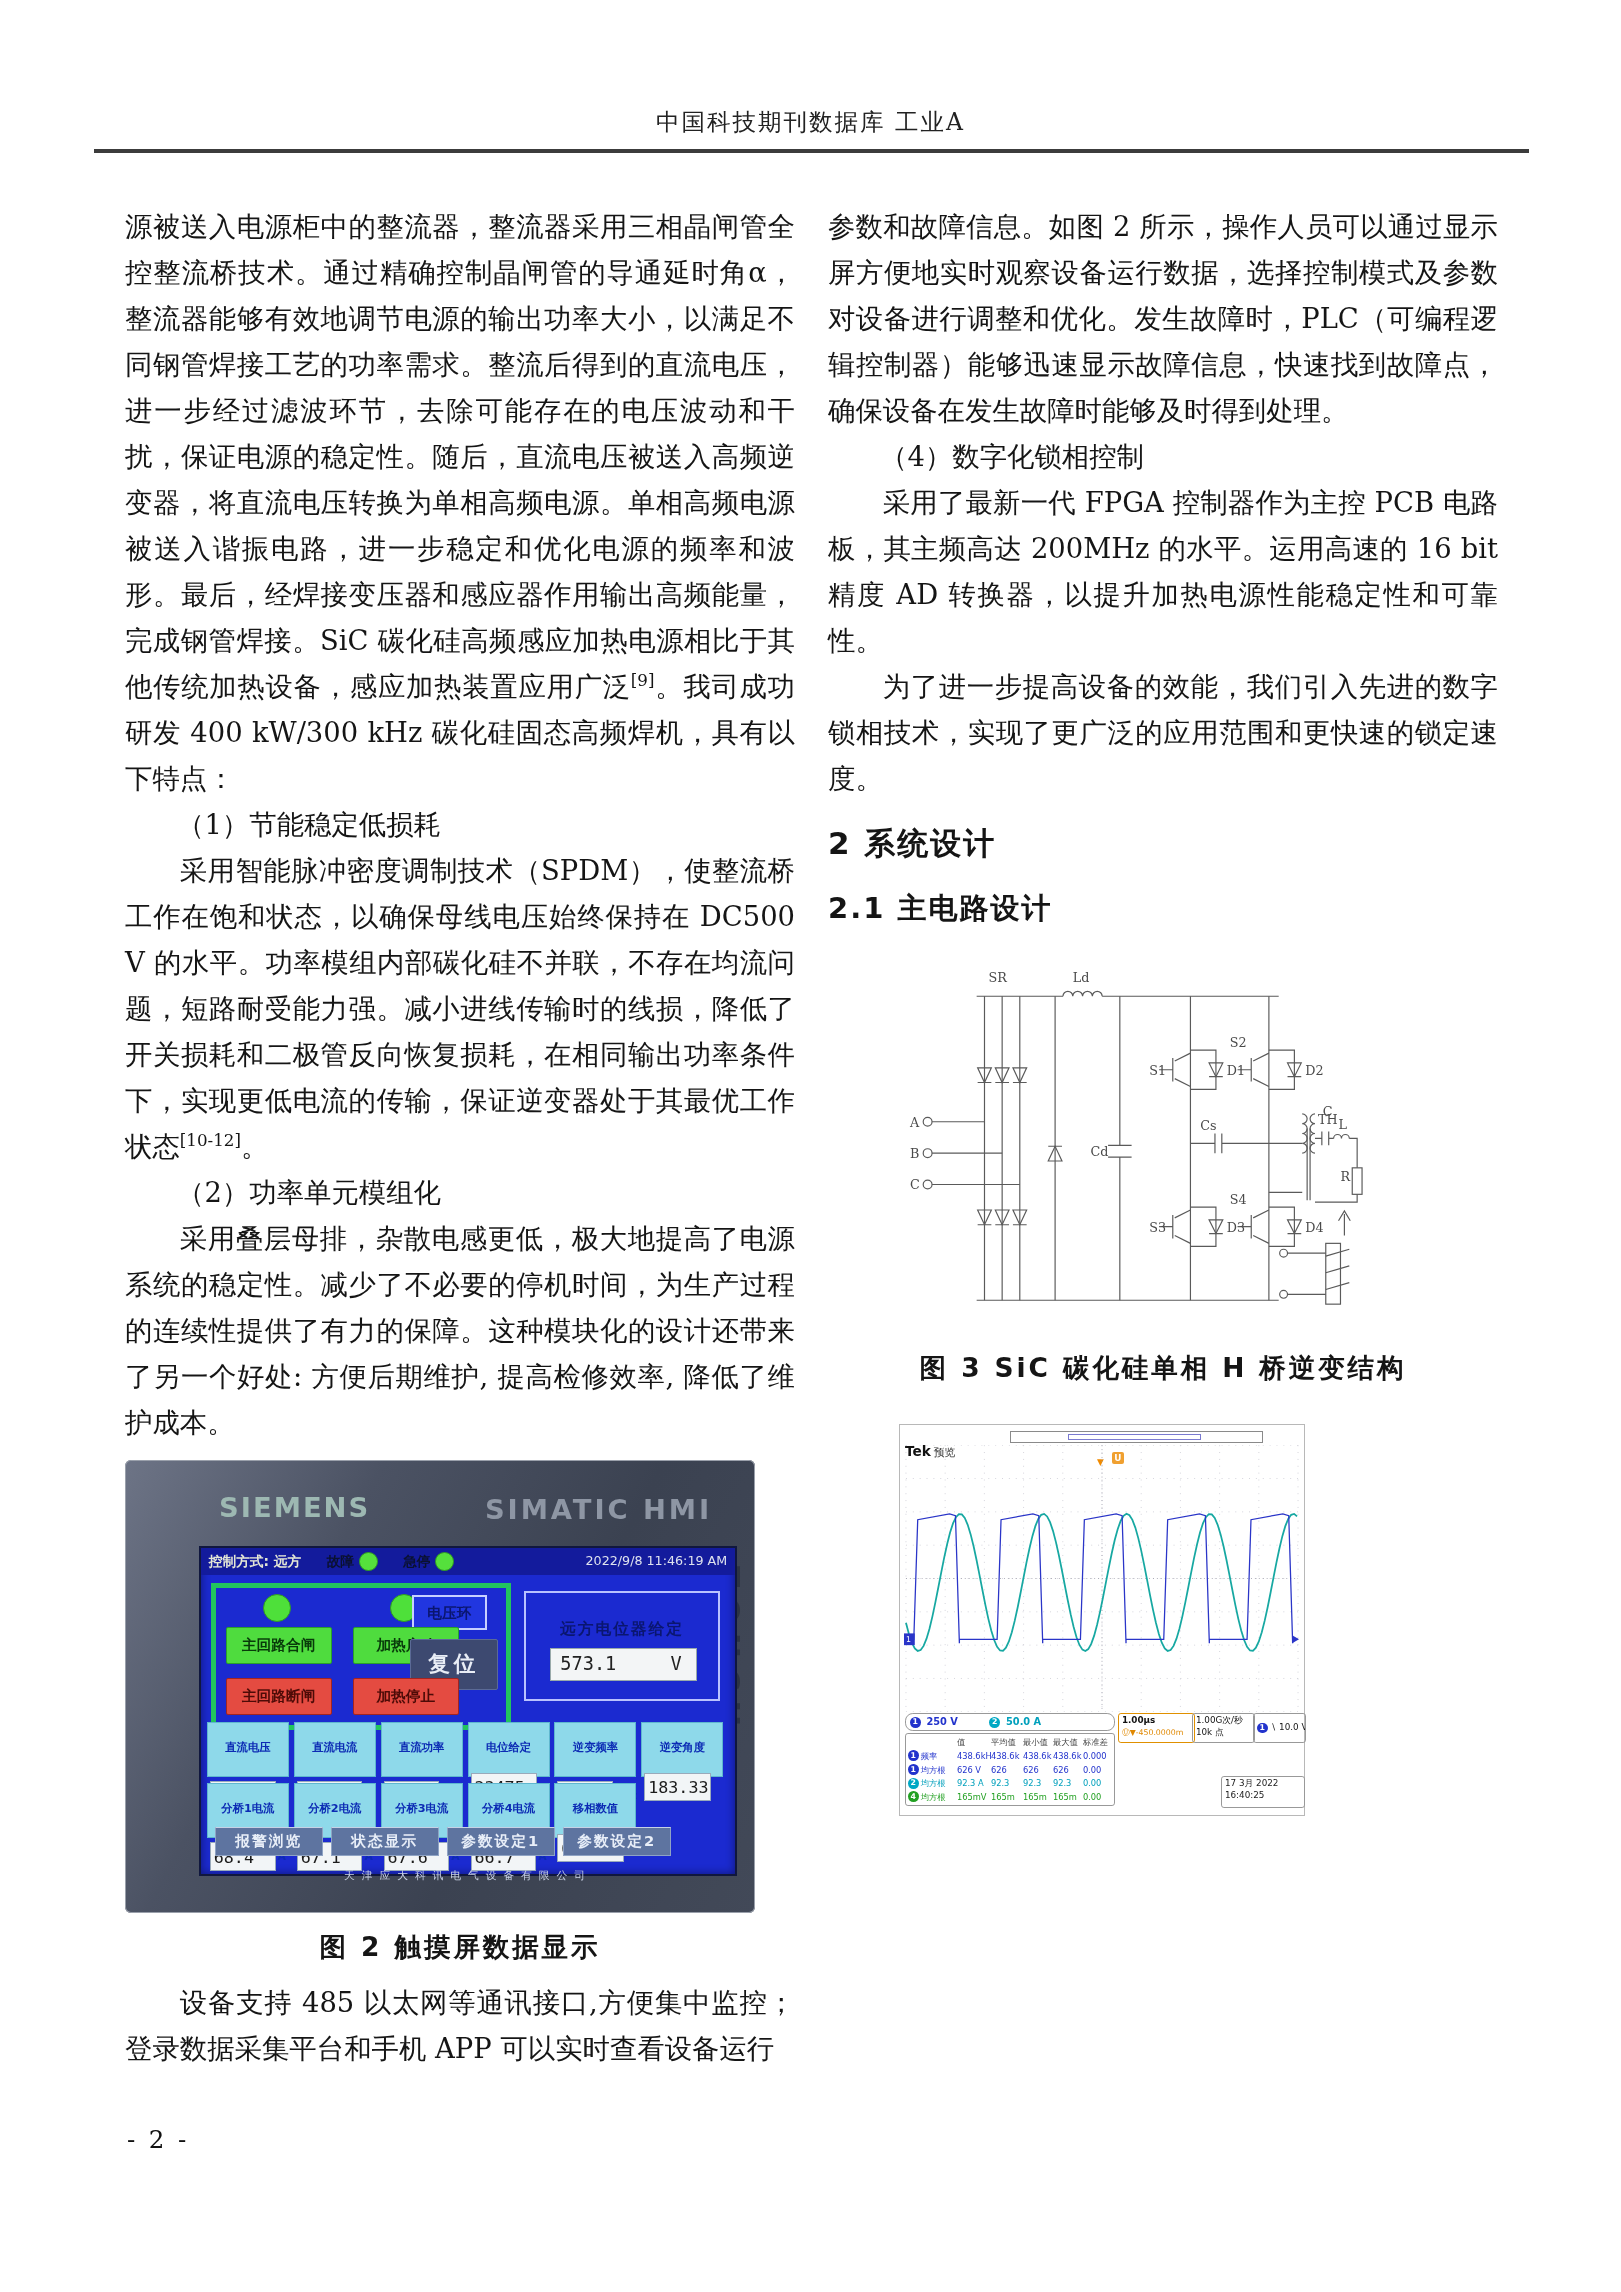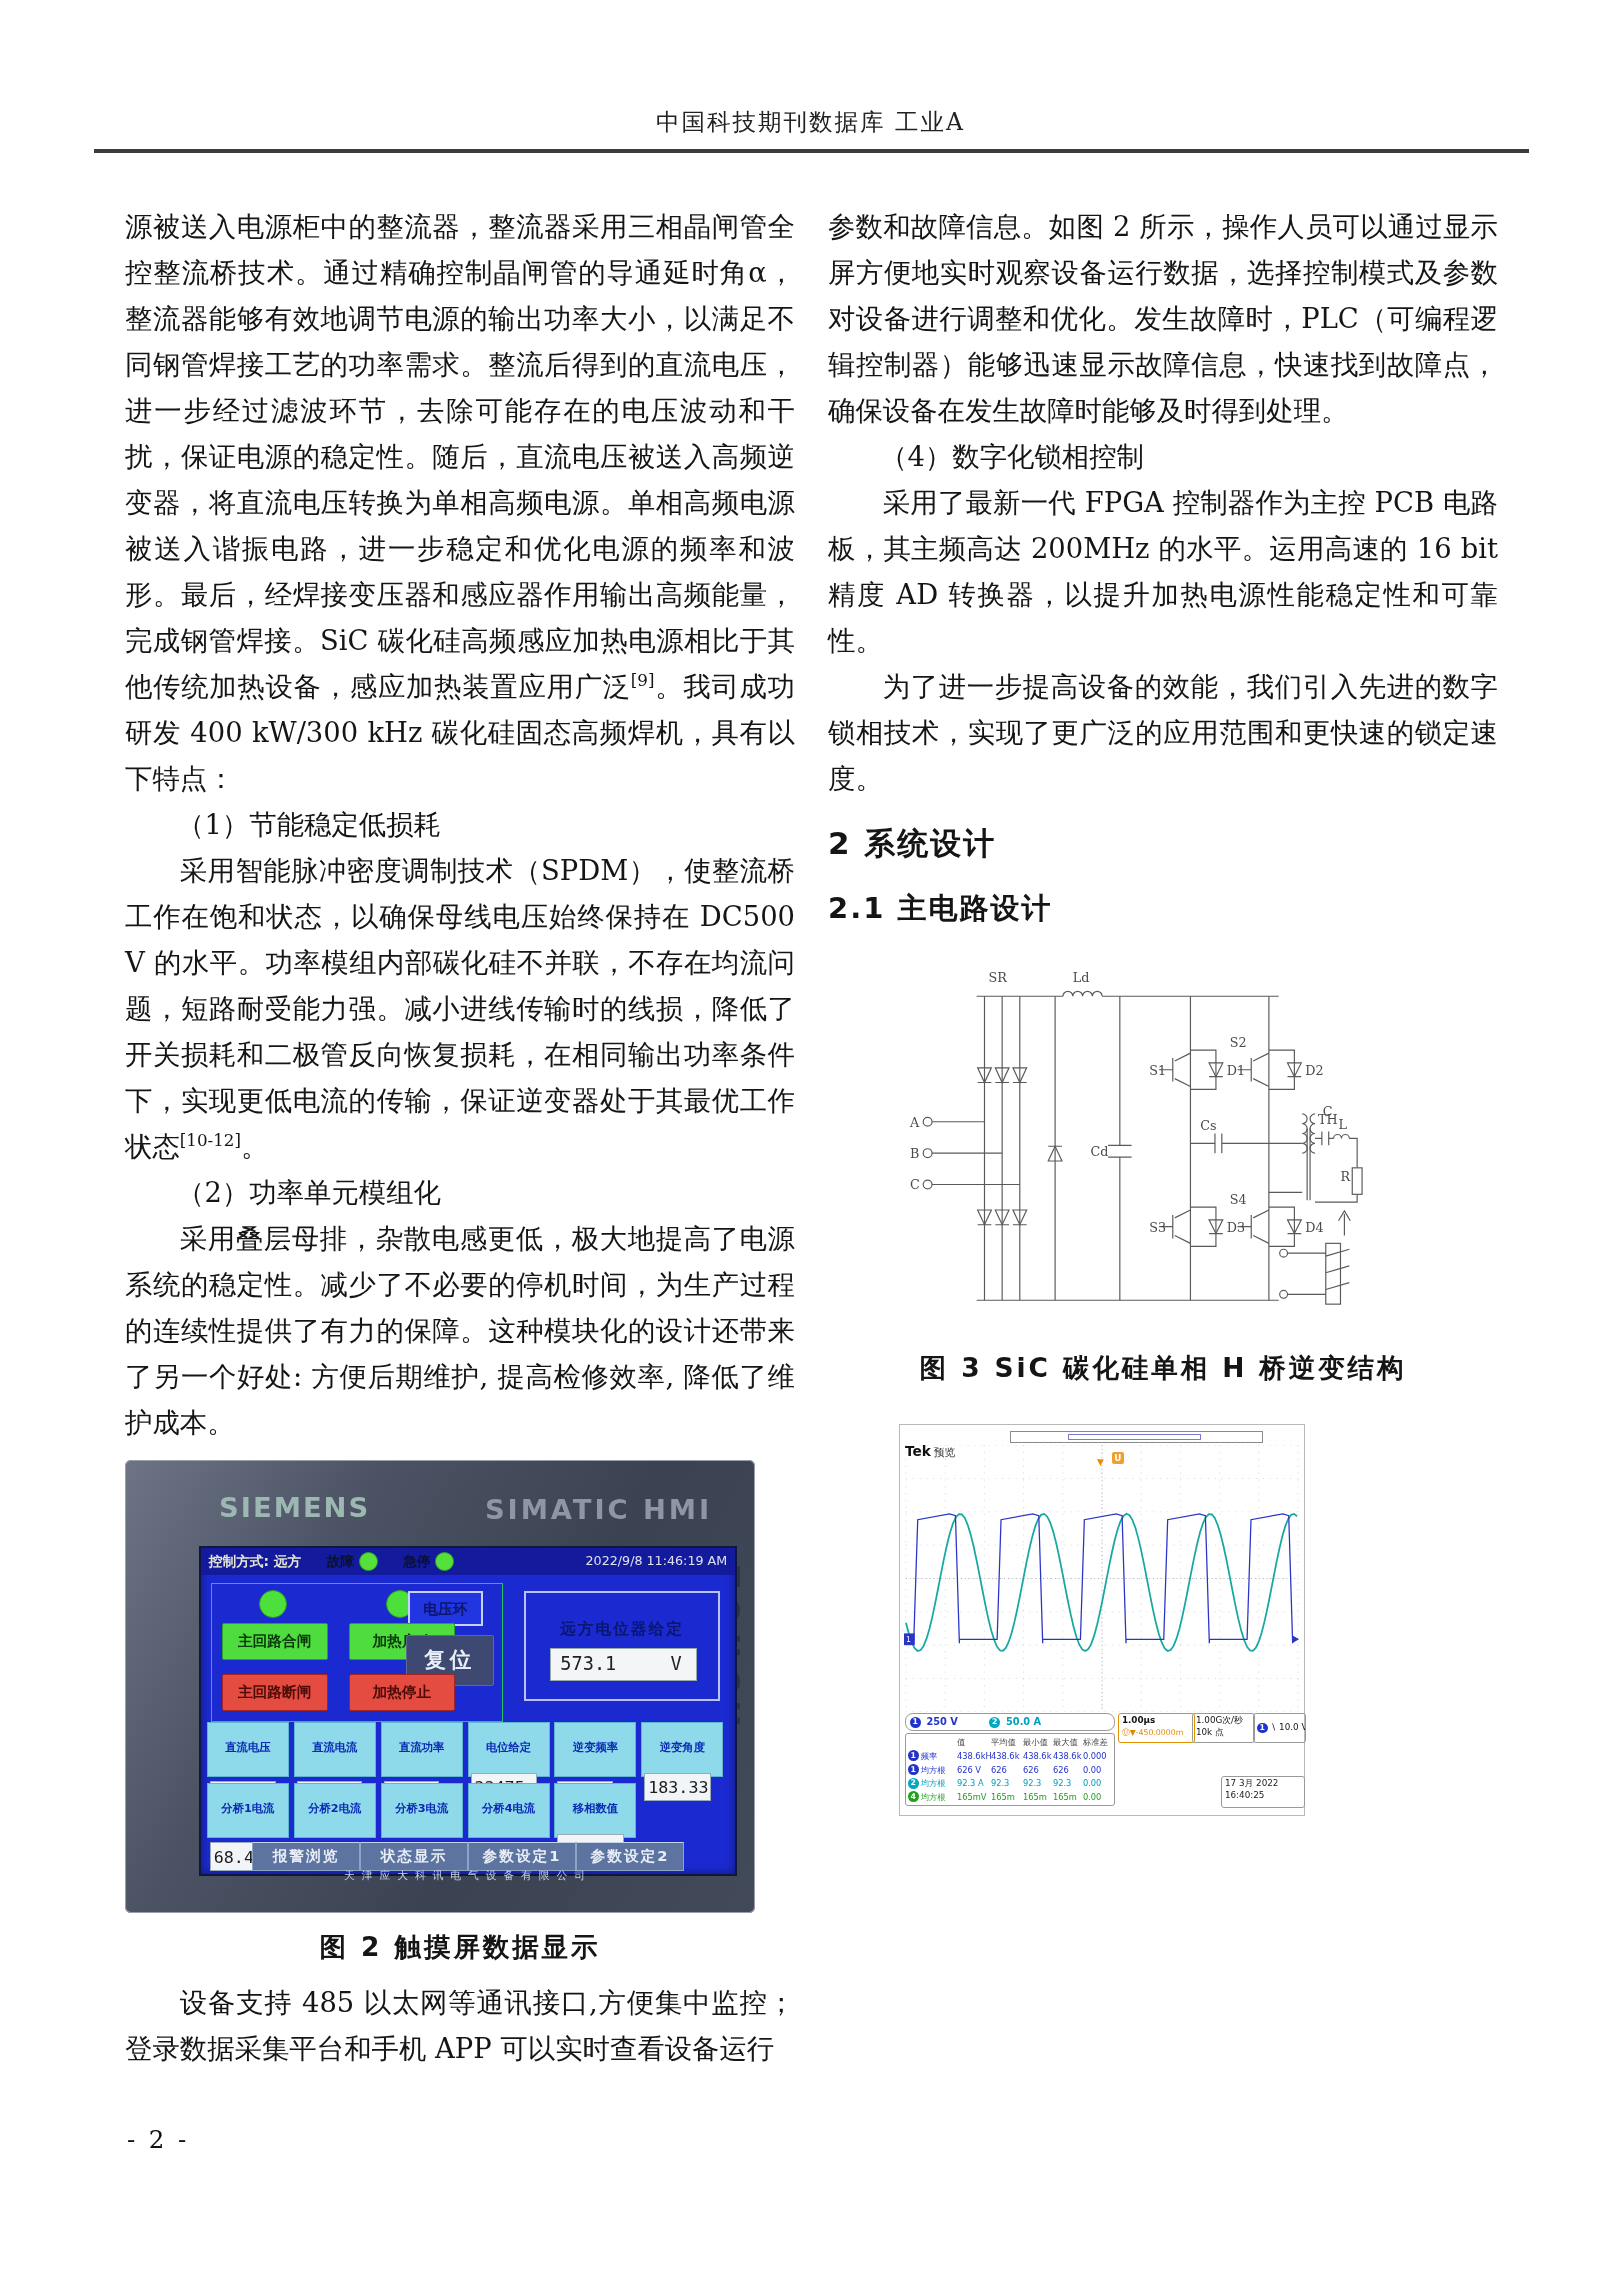--- a/index.html
+++ b/index.html
@@ -33,42 +33,42 @@
        color:#2d3443;letter-spacing:9.8px;}
   .hmi-screen{position:absolute;left:74px;top:86px;width:534px;height:326px;background:#1b2ad0;
        border:2.9px solid #10173e;box-shadow:0 0 9.8px rgba(0,0,0,.45) inset;}
   .hmi-status{position:absolute;left:0;top:0;width:100%;height:27.4px;background:#131b9c;display:flex;
        align-items:center;font-size:13.7px;}
   .hmi-status .mode{color:#e4e7d6;margin-left:7.8px;font-weight:bold;}
   .hmi-status .lbl{color:#0a1130;font-weight:bold;margin-left:25.5px;}
   .dot{display:inline-block;width:16.7px;height:16.7px;border-radius:50%;background:#55e03c;
        border:1px solid #2f9a22;margin-left:4.9px;vertical-align:-3.9px;}
   .hmi-status .dt{color:#dfe3ef;margin-left:auto;margin-right:7.8px;font-size:12.7px;}
-  .ctl-panel{position:absolute;left:9.8px;top:35px;width:290px;height:137px;border:1px solid #22c55e;}
+  .ctl-panel{position:absolute;left:9.8px;top:35px;width:290px;height:137px;border:5px solid #22c55e;}
   .ind{position:absolute;width:26.5px;height:26.5px;border-radius:50%;background:#4ee03a;border:1px solid #2f9a22;top:5.9px;}
   .btn{position:absolute;display:flex;align-items:center;justify-content:center;font-weight:bold;
        font-size:14.7px;border-radius:2px;}
   .btn-green{background:#4fdc3e;color:#083a0a;border:1px solid #2aa12a;}
   .btn-red{background:#e44b41;color:#4d0b07;border:1px solid #a32420;}
   .btn-reset{background:#3d4970;color:#e9edf6;border:1px solid #5b6a96;font-size:21.6px;letter-spacing:3.9px;}
   .vloop{position:absolute;left:196px;top:7.8px;width:71px;height:31px;border:2px solid #c7d0ff;color:#0a1670;
        display:flex;align-items:center;justify-content:center;font-weight:bold;font-size:14.7px;background:#2136e0;}
   .rem-panel{position:absolute;left:323px;top:43px;width:192px;height:106px;border:2px solid #b9c2ff;}
   .rem-label{margin-top:13.7px;text-align:center;color:#0a1670;font-weight:bold;font-size:15.7px;letter-spacing:2px;}
   .rem-input{position:absolute;left:23.5px;top:55px;width:145px;height:31px;background:#f3f5f6;border:1px solid #9aa;
        display:flex;align-items:center;font-family:"DejaVu Sans Mono",monospace;font-size:18.6px;color:#222;}
   .rem-input .v{margin-left:9.8px;} .rem-input .u{margin-left:auto;margin-right:13.7px;}
   .cells{position:absolute;left:5.9px;display:flex;gap:4.9px;}
   .cell{width:82px;height:55px;background:#8ed9ea;border:1px solid #5fb7cf;padding:2px 2px 8px 2px;box-sizing:border-box;}
   .cell-label{font-size:11.3px;font-weight:bold;color:#0c2bb4;text-align:center;white-space:nowrap;overflow:hidden;}
   .cell-row{display:flex;align-items:center;margin-top:2px;}
   .cell-value{flex:1;background:#f2f5f7;border:1px solid #9ab;height:26.5px;display:flex;align-items:center;
        font-family:"DejaVu Sans Mono",monospace;font-size:16.7px;color:#1c1c1c;padding-left:2.9px;}
   .cell-unit{font-size:10.8px;font-weight:bold;color:#0c2bb4;margin-left:2px;min-width:7.8px;}
-  .nav-row{position:absolute;left:0;top:294px;width:100%;display:flex;justify-content:center;padding:0 13.7px;box-sizing:border-box;}
+  .nav-row{position:absolute;left:0;top:279px;width:100%;display:flex;justify-content:flex-start;padding:0 13.7px;box-sizing:border-box;gap:8px;}
   .nav-btn{width:106px;height:27.4px;background:#5e74a0;border:1px solid #8fa3c4;border-top:1px solid #c6d2e6;
        color:#e8eef8;font-weight:bold;font-size:14.7px;display:flex;align-items:center;justify-content:center;letter-spacing:2px;}
   .hmi-company{position:absolute;left:0;top:305px;width:100%;text-align:center;color:#c9d2e6;font-size:10.8px;letter-spacing:6.9px;}
 
   
   .circuit{margin:25.5px 0 0 78px;}
   .circuit svg text{font-family:"DejaVu Serif",serif;font-size:13px;fill:#4a4a4a;}
 
   
   .scope{position:relative;width:404px;height:390px;margin:33px 0 0 71px;background:#fff;border:1px solid #b8b8b8;

